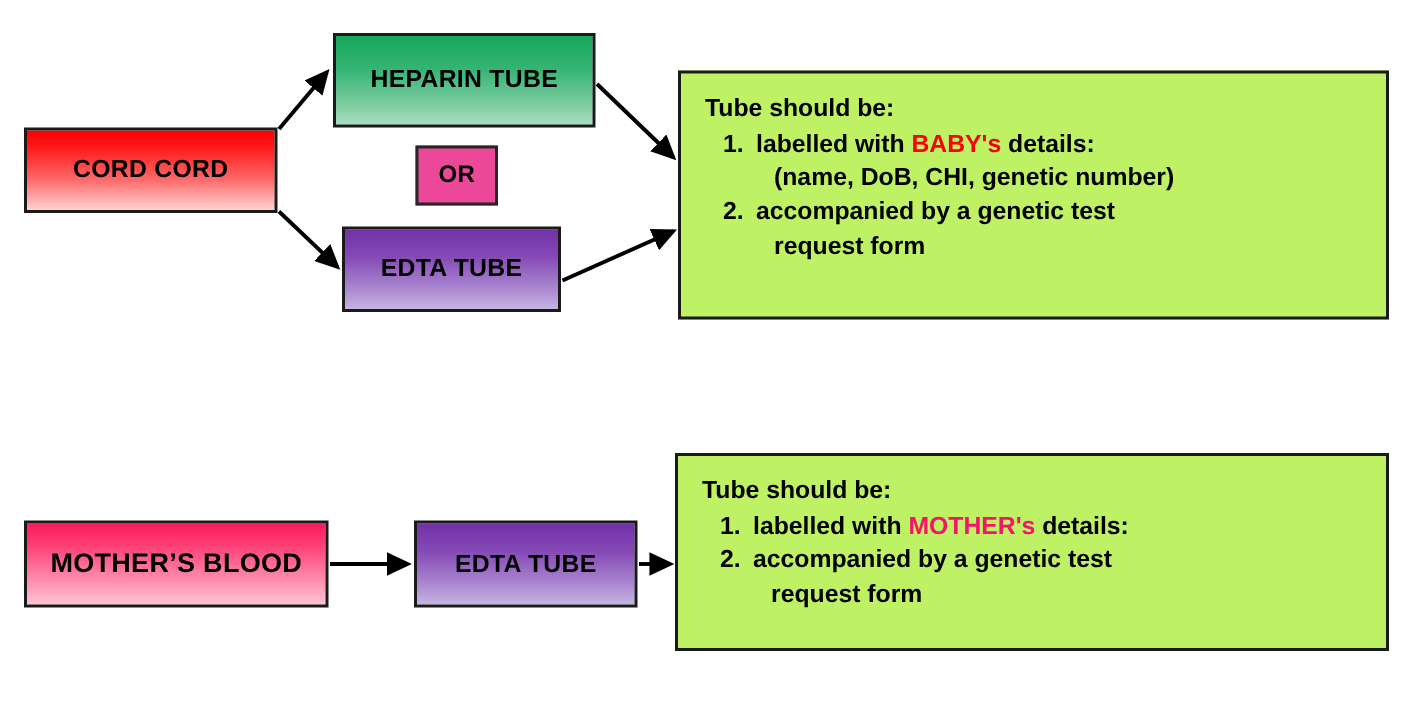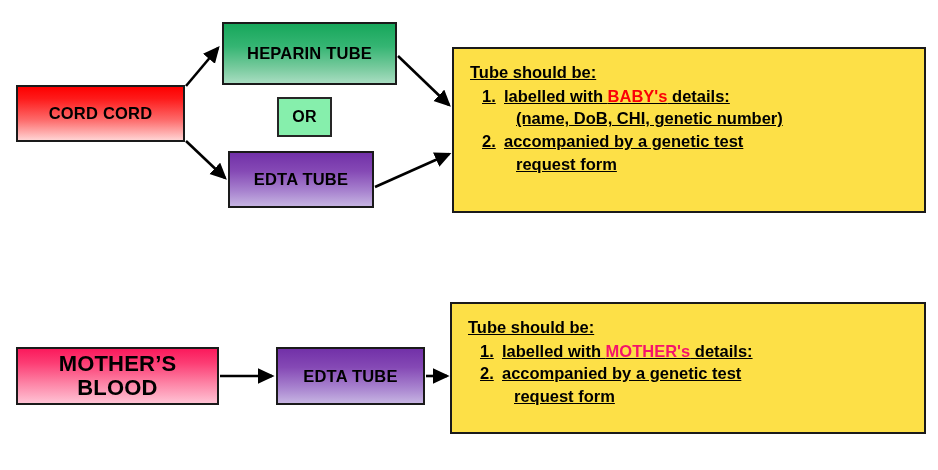--- a/index.html
+++ b/index.html
@@ -46,43 +46,42 @@
     background: linear-gradient(to bottom, #17a75b 0%, #35b573 38%, #77ca9d 74%, #a8ddc1 100%);
     font-size: 16.5px;
   }
   #edta-tube-top {
     left: 228px; top: 151px; width: 146px; height: 57px;
     background: linear-gradient(to bottom, #7231a8 0%, #8549b5 34%, #a883cf 72%, #c6b4e2 100%);
     font-size: 16.5px;
   }
   #or-box {
     left: 277px; top: 97px; width: 55px; height: 40px;
-    background: #86efac;
+    background: #ec4899;
     border: 2px solid #262626;
     font-size: 16px;
   }
   #mother-blood {
     left: 16px; top: 347px; width: 203px; height: 58px;
     background: linear-gradient(to bottom, #fb1a5c 0%, #fc3d74 26%, #fd84a6 64%, #ffc2d4 100%);
-    font-size: 22px;
+    font-size: 18px;
   }
   #edta-tube-bottom {
     left: 276px; top: 347px; width: 149px; height: 58px;
     background: linear-gradient(to bottom, #7231a8 0%, #8549b5 34%, #a883cf 72%, #c6b4e2 100%);
     font-size: 16.5px;
   }
   
   .callout {
     position: absolute;
     box-sizing: border-box;
     border: 2px solid #1a1a1a;
-    background: #fde047;
+    background: #bef264;
     color: #000000;
     font-weight: bold;
-    text-decoration: underline;
   }
   #callout-baby {
     left: 452px; top: 47px; width: 474px; height: 166px;
     font-size: 16.5px;
     padding: 13px 0 0 16px;
   }
   #callout-mother {
     left: 450px; top: 302px; width: 476px; height: 132px;
     font-size: 16.5px;
     padding: 13px 0 0 16px;

